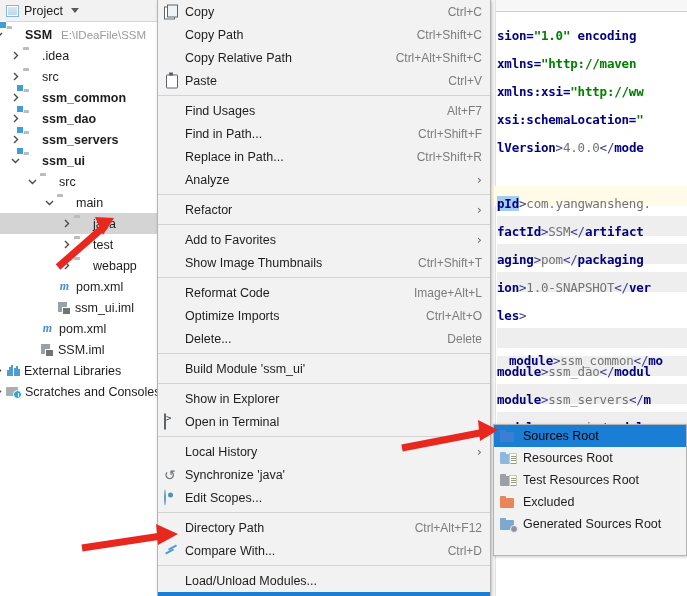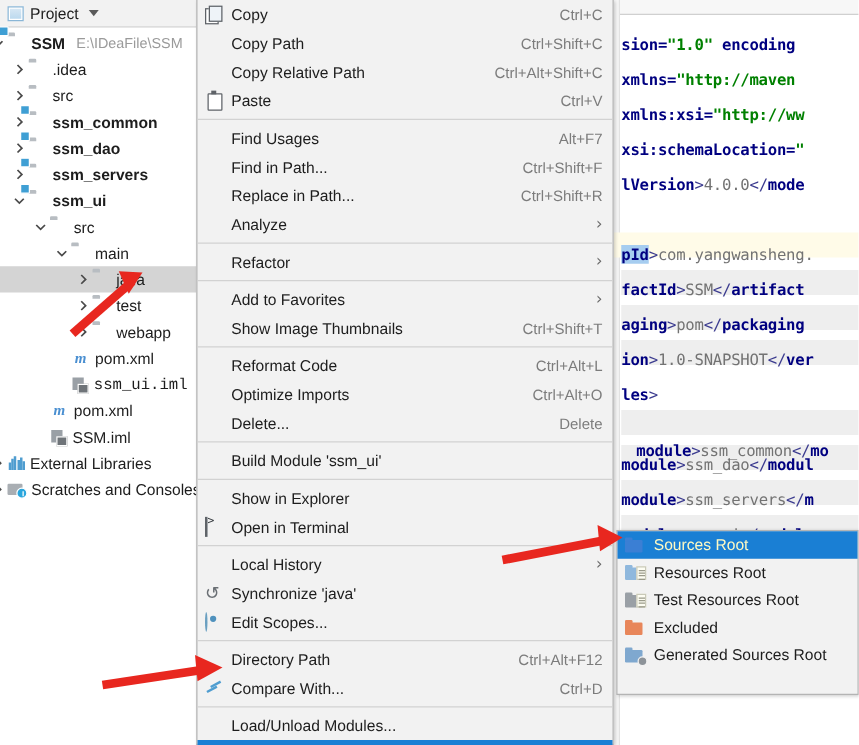--- a/index.html
+++ b/index.html
@@ -172,21 +172,21 @@
   
   #submenu {
     position: absolute; left: 493px; top: 424px; width: 194px; height: 132px;
     background: #f2f2f2; border: 1px solid #b4b4b4;
     box-shadow: 1px 1px 3px rgba(0,0,0,0.22);
   }
   .sub-item {
     height: 22px; display: flex; align-items: center; gap: 7px;
     padding-left: 6px; font-size: 12.5px; color: #1d1d1d; white-space: nowrap;
   }
-  .sub-item.highlight { background: #1a7fd4; color: #fef9c3; }
+  .sub-item.highlight { background: #1a7fd4; color: #000000; }
   .sub-ico { width: 16px; height: 13px; position: relative; flex: 0 0 auto; }
   .sf { position:absolute; left:0; top:2px; width:14px; height:10px; border-radius:1px; }
   .sf::before { content:""; position:absolute; left:0; top:-2px; width:6px; height:3px; border-radius:1px 1px 0 0; background:inherit; }
   .lines { position:absolute; right:-1px; top:1px; width:8px; height:11px; background:#fdfdf2; border:1px solid #c9c9b8; }
   .lines i { position:absolute; left:1px; width:5px; height:1px; background:#9a9a8a; }
   .gear { position:absolute; right:-2px; bottom:-2px; width:8px; height:8px; border-radius:50%;
           background:#8d9399; border:1.4px solid #f2f2f2; }
 
   
   .arrow-svg { position: absolute; pointer-events: none; }
@@ -338,21 +338,21 @@
             <span class="tlabel">webapp</span>
           </span>
         </div>
         <div class="tree-row">
           <span class="tnode" style="margin-left: 57px;">
             <span class="ico-m">m</span>
             <span class="tlabel">pom.xml</span>
           </span>
         </div>
         <div class="tree-row">
-          <span class="tnode" style="margin-left: 57px; font-family: Liberation Mono, monospace;">
+          <span class="tnode" style="margin-left: 57px;">
             <span class="ico-iml"></span>
             <span class="tlabel">ssm_ui.iml</span>
           </span>
         </div>
         <div class="tree-row">
           <span class="tnode" style="margin-left: 40px;">
             <span class="ico-m">m</span>
             <span class="tlabel">pom.xml</span>
           </span>
         </div>
@@ -472,21 +472,21 @@
         <span class="mi-label">Add to Favorites</span>
         <span class="mi-arrow">›</span>
       </div>
       <div class="menu-item">
         <span class="mi-label">Show Image Thumbnails</span>
         <span class="mi-shortcut">Ctrl+Shift+T</span>
       </div>
       <div class="separator"></div>
       <div class="menu-item">
         <span class="mi-label">Reformat Code</span>
-        <span class="mi-shortcut">Ctrl+Alt+L</span>
+        <span class="mi-shortcut">Image+Alt+L</span>
       </div>
       <div class="menu-item">
         <span class="mi-label">Optimize Imports</span>
         <span class="mi-shortcut">Ctrl+Alt+O</span>
       </div>
       <div class="menu-item">
         <span class="mi-label">Delete...</span>
         <span class="mi-shortcut">Delete</span>
       </div>
       <div class="separator"></div>

